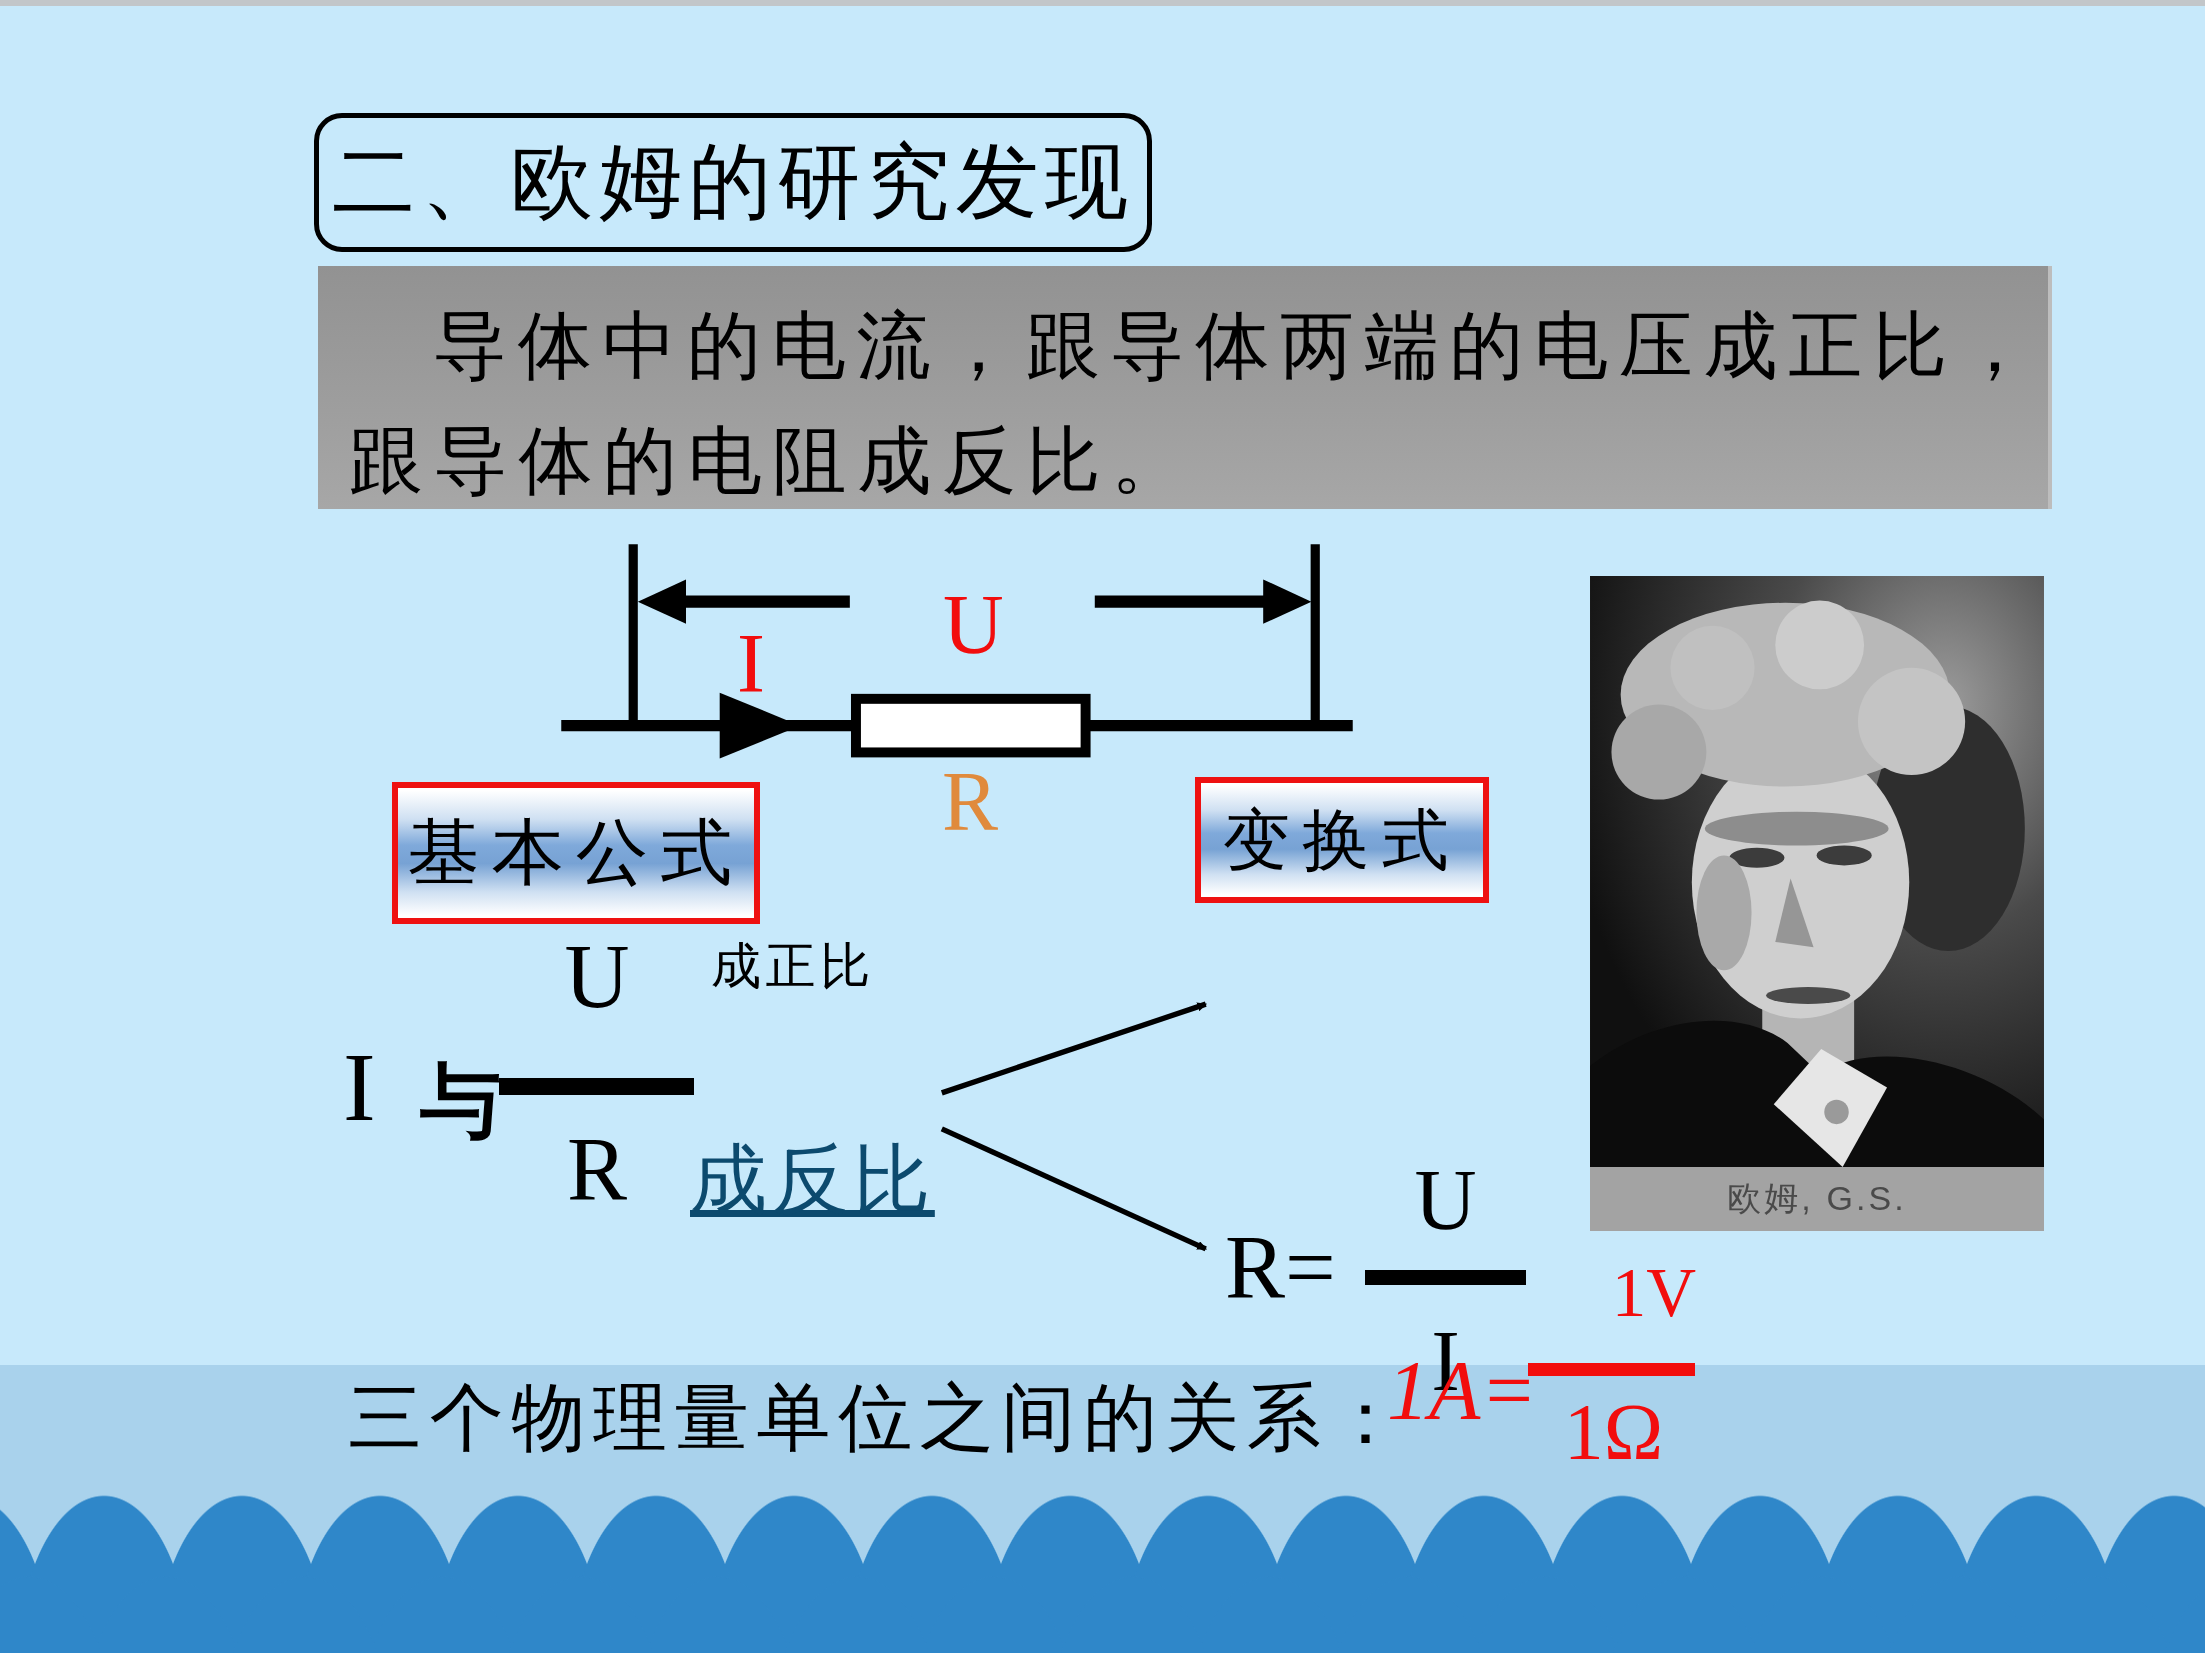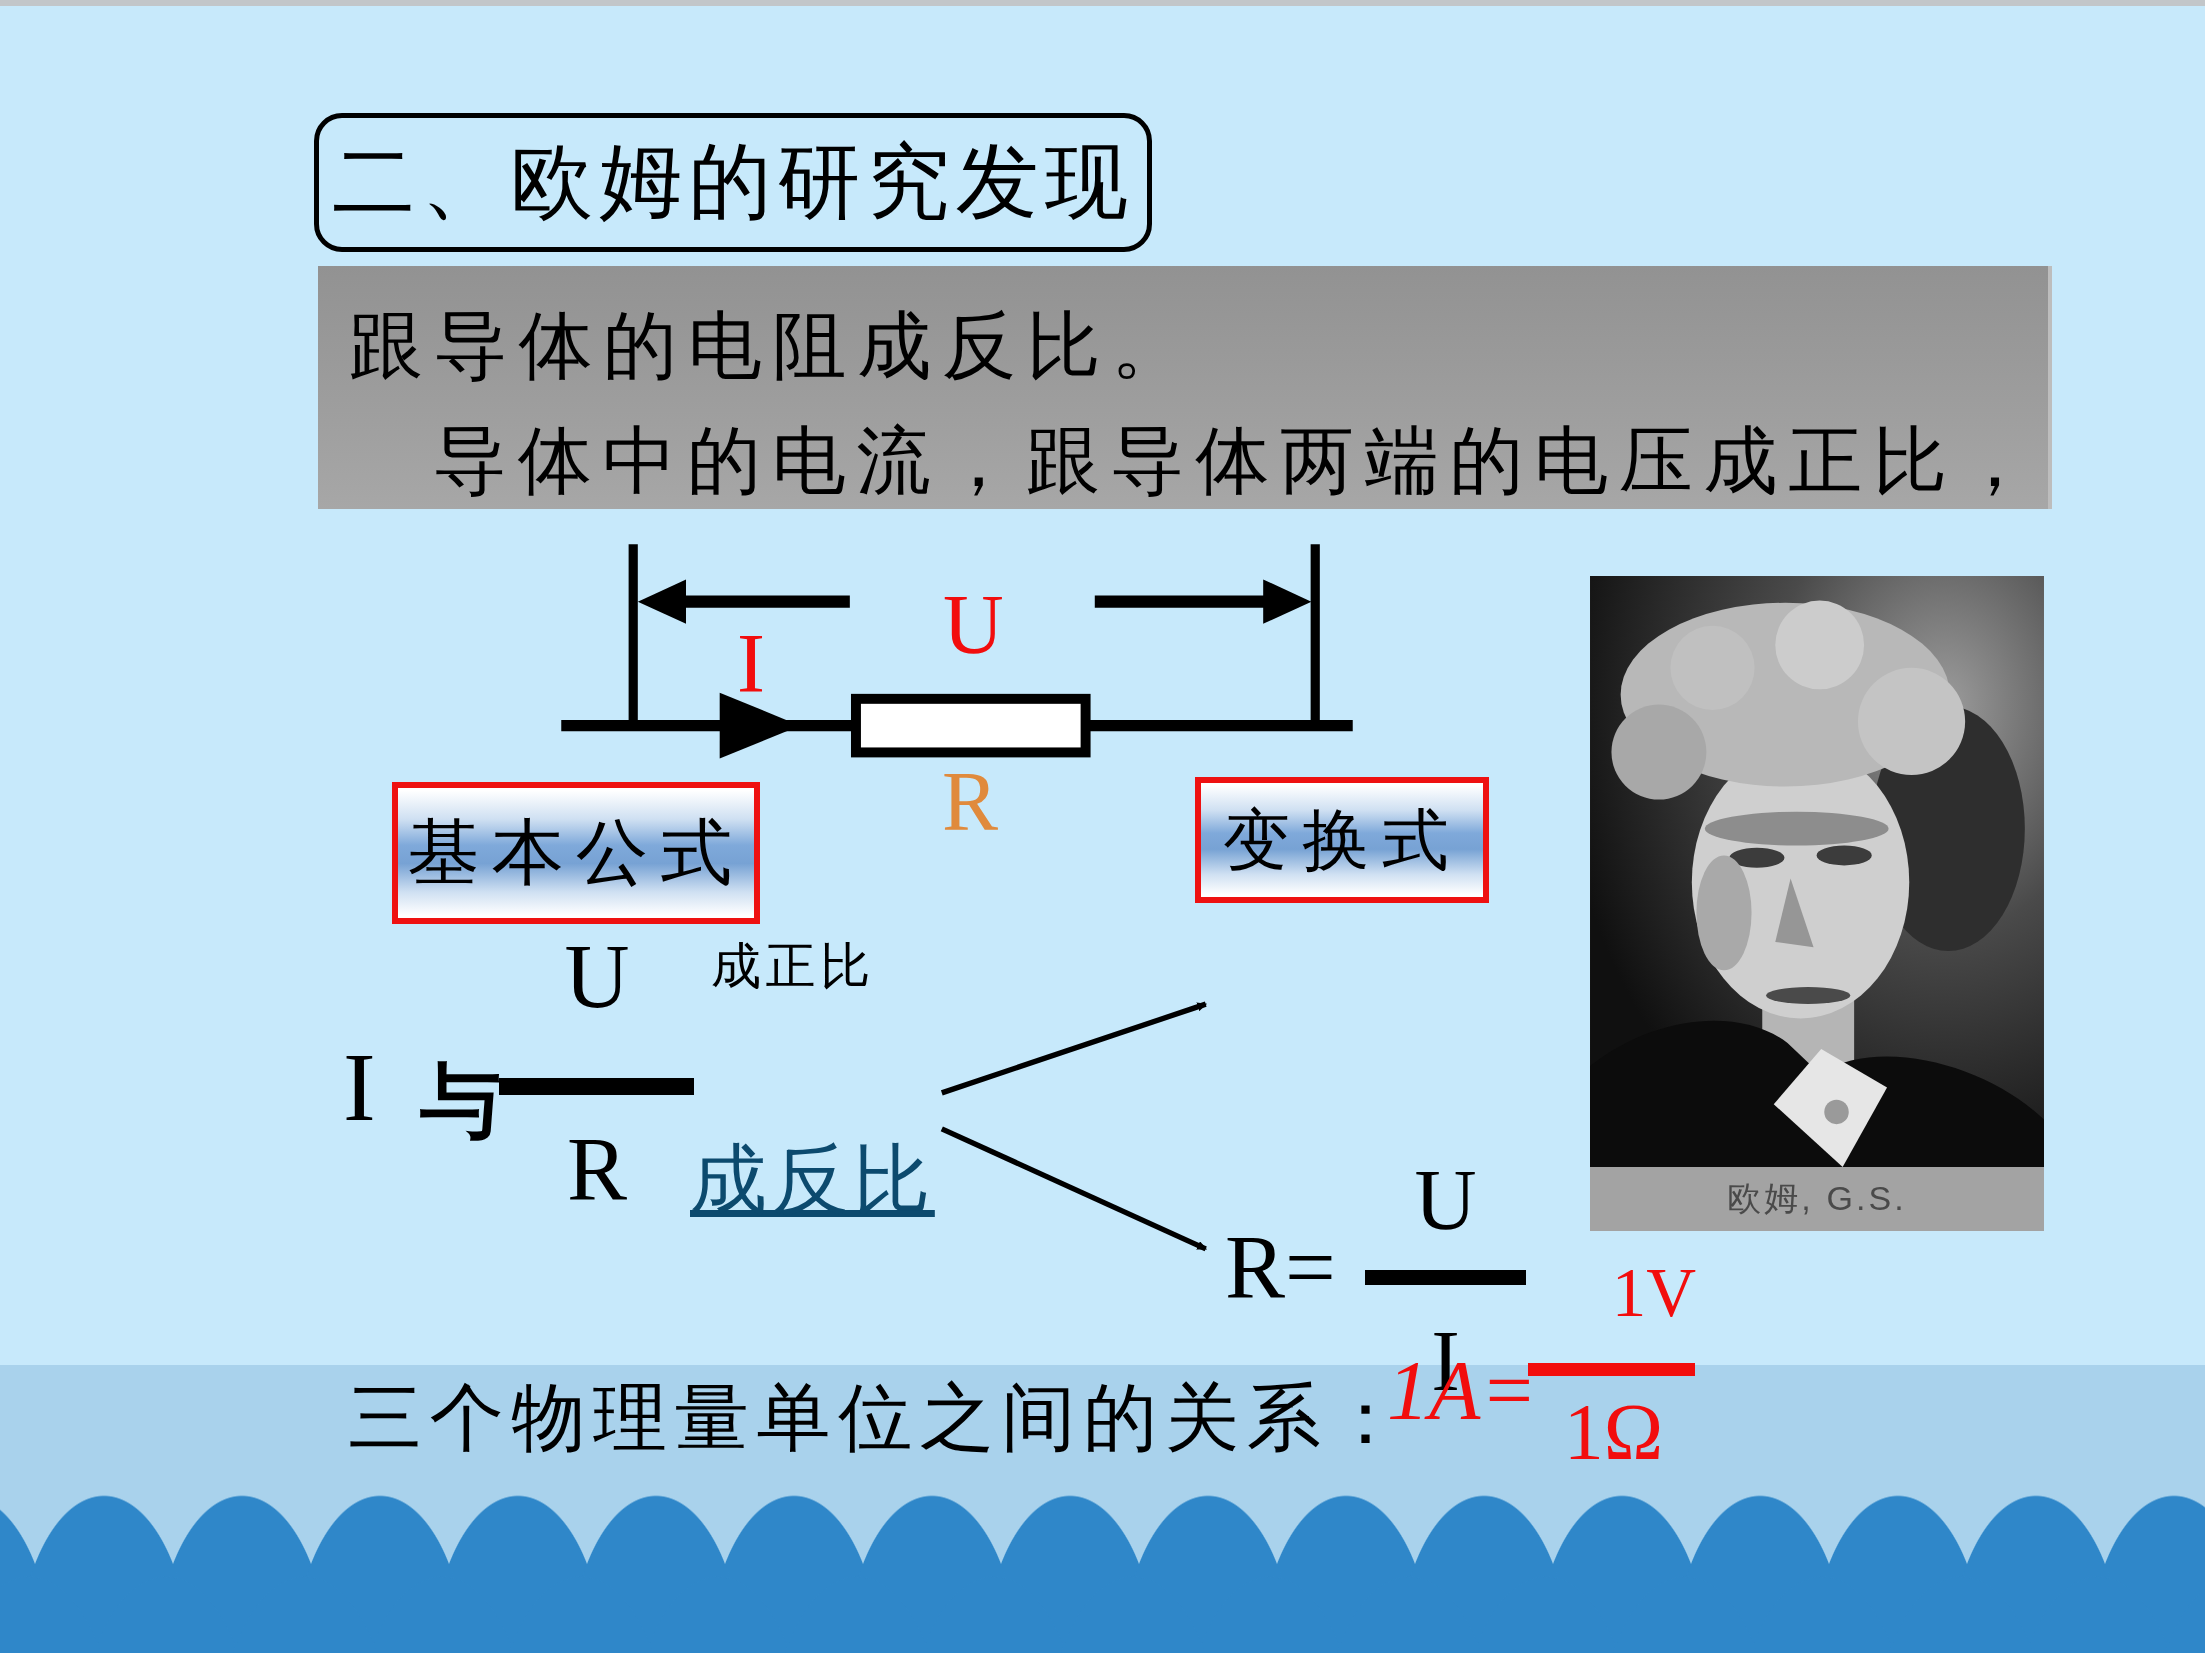--- a/index.html
+++ b/index.html
@@ -82,22 +82,22 @@
   <div class="top-strip"></div>
   <div class="lower-band"></div>
   <div class="waves-back"></div>
   <div class="waves-front"></div>
 
   <div class="title-box">
     <span class="title-text">二、欧姆的研究发现</span>
   </div>
 
   <div class="statement-box">
+    <div class="statement-line first">导体中的电流，跟导体两端的电压成正比，</div>
     <div class="statement-line">跟导体的电阻成反比。</div>
-    <div class="statement-line first">导体中的电流，跟导体两端的电压成正比，</div>
   </div>
 
   <svg class="circuit-svg" width="842" height="322" viewBox="0 0 1100 420">
     <line x1="127" y1="30" x2="127" y2="273" stroke="#000" stroke-width="12"></line>
     <line x1="1018" y1="30" x2="1018" y2="273" stroke="#000" stroke-width="12"></line>
     <line x1="185" y1="105" x2="410" y2="105" stroke="#000" stroke-width="16"></line>
     <polygon points="133,105 196,76 196,134" fill="#000"></polygon>
     <line x1="730" y1="105" x2="962" y2="105" stroke="#000" stroke-width="16"></line>
     <polygon points="1013,105 950,76 950,134" fill="#000"></polygon>
     <line x1="33" y1="267" x2="1067" y2="267" stroke="#000" stroke-width="15"></line>

